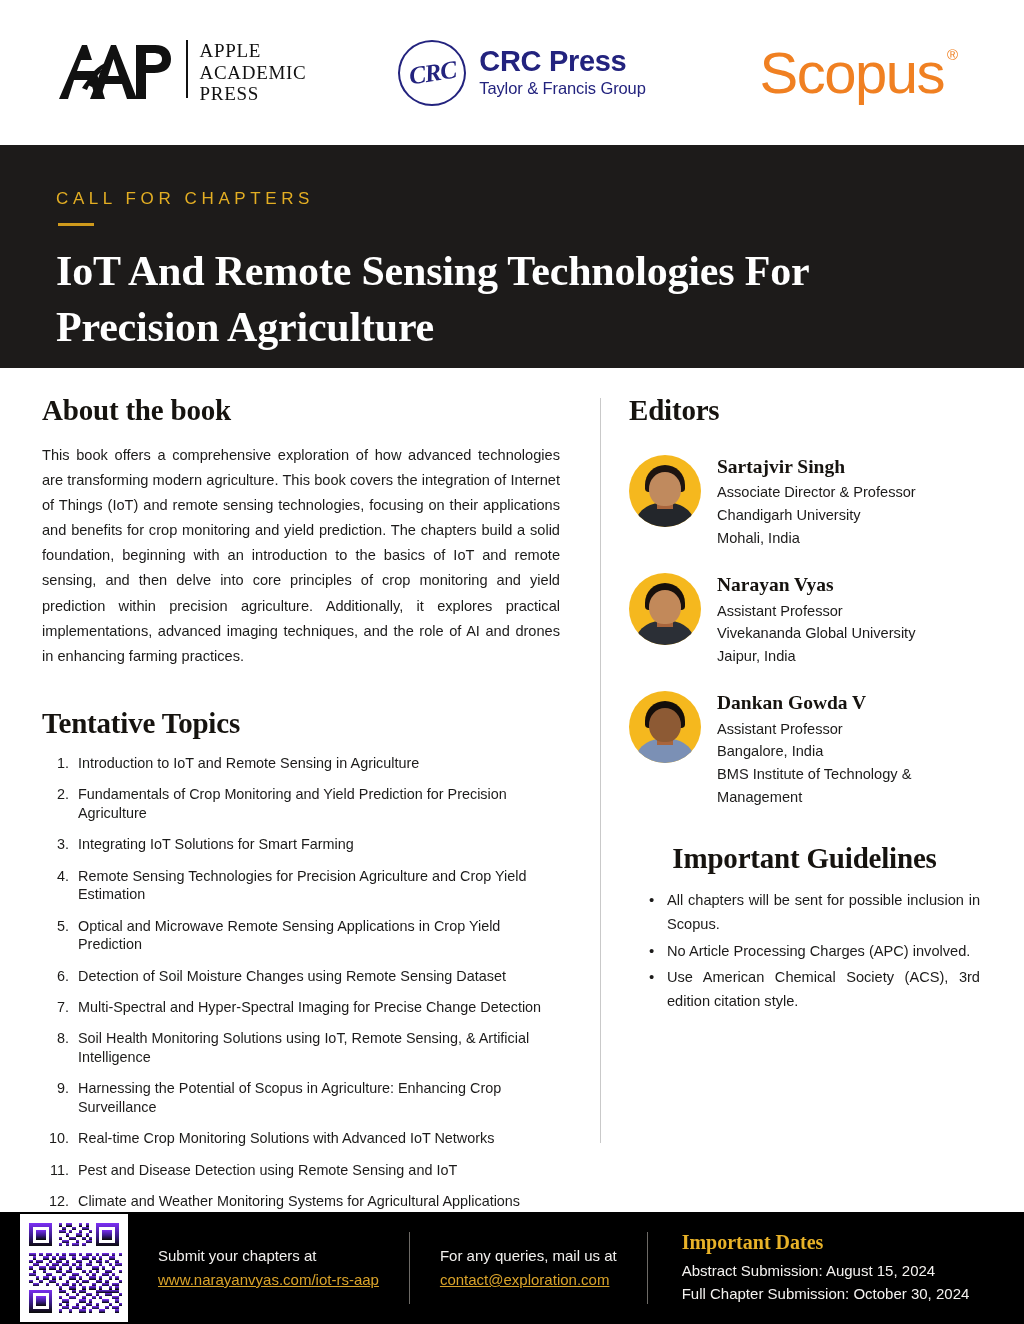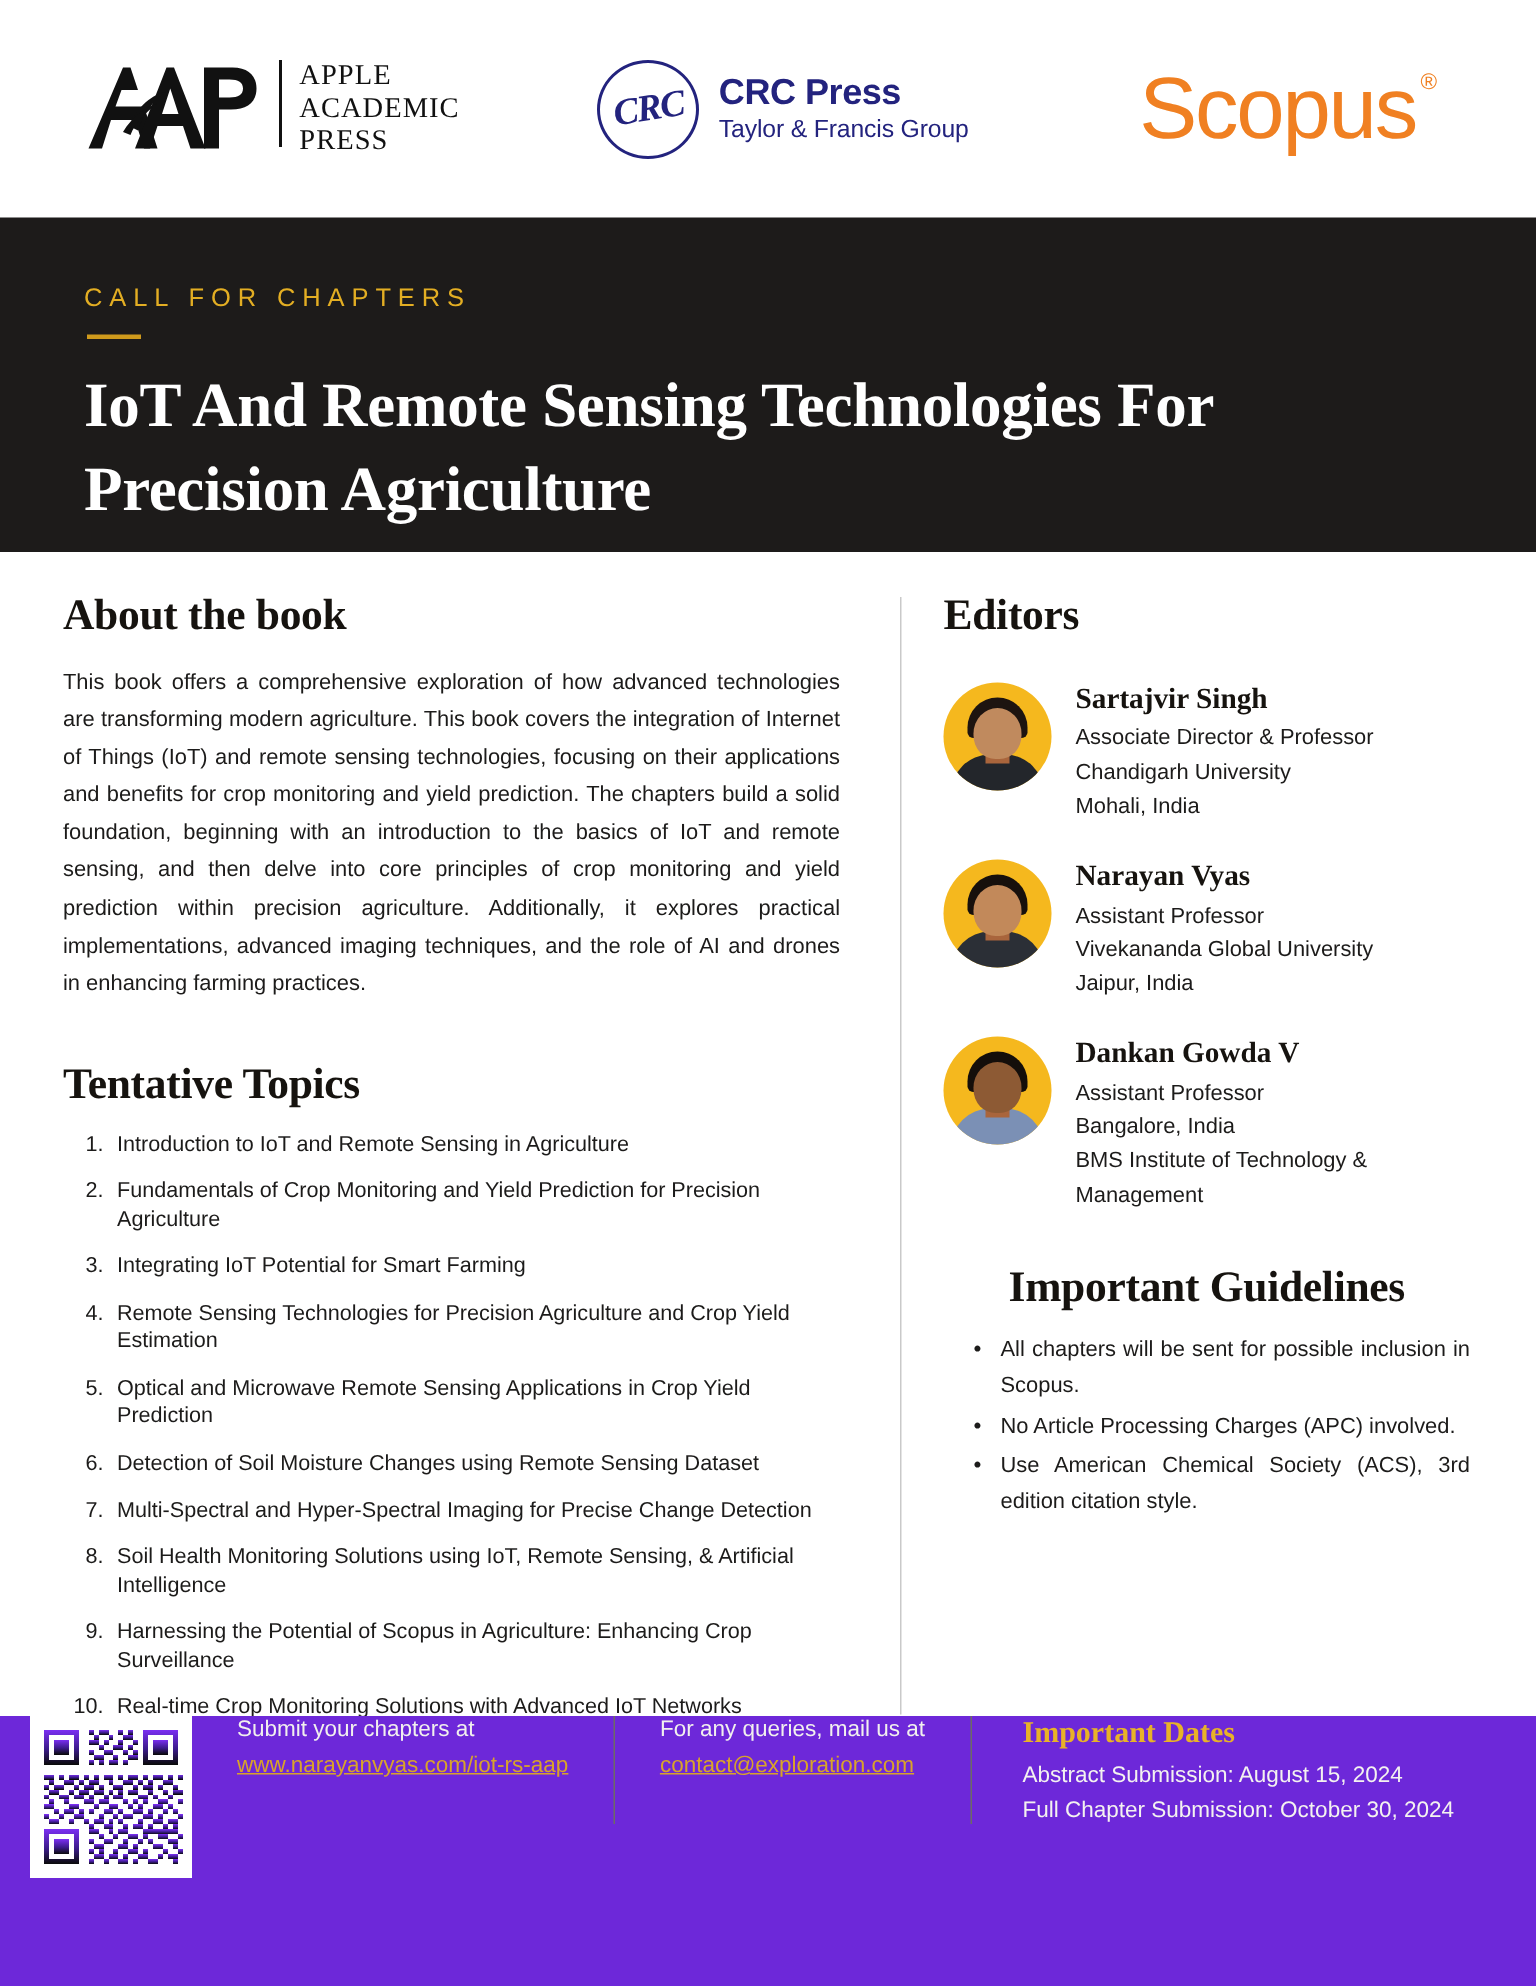--- a/index.html
+++ b/index.html
@@ -55,21 +55,21 @@
   .crc-oval-txt {
     font-family: "Liberation Serif", serif;
     font-style: italic;
     font-weight: bold;
     font-size: 25px;
     color: #23237e;
     transform: rotate(-9deg);
     letter-spacing: -1px;
   }
   .crc-name {
-    font-size: 24px;
+    font-size: 29px;
     font-weight: 600;
     color: #23237e;
     letter-spacing: -0.3px;
     line-height: 1;
   }
   .crc-sub {
     font-size: 16.5px;
     color: #23237e;
     letter-spacing: -0.1px;
     margin-top: 3px;
@@ -254,24 +254,24 @@
     left: 2px;
     top: -1px;
     font-size: 15px;
   }
 
   
   .footer {
     position: absolute;
     left: 0; bottom: 0;
     width: 1024px;
-    height: 180px;
-    background: #6d28d9;
+    height: 112px;
+    background: #000000;
     display: flex;
-    align-items: flex-start;
+    align-items: center;
     padding: 0 36px 0 20px;
   }
   .qr {
     width: 108px; height: 108px;
     background: #fff;
     padding: 6px;
     flex-shrink: 0;
   }
   .qr svg { display: block; width: 100%; height: 100%; }
 
@@ -368,21 +368,21 @@
   <div class="body-area">
 
     <div class="col-left">
       <h2 class="sec-head">About the book</h2>
       <p class="about-text">This book offers a comprehensive exploration of how advanced technologies are transforming modern agriculture. This book covers the integration of Internet of Things (IoT) and remote sensing technologies, focusing on their applications and benefits for crop monitoring and yield prediction. The chapters build a solid foundation, beginning with an introduction to the basics of IoT and remote sensing, and then delve into core principles of crop monitoring and yield prediction within precision agriculture. Additionally, it explores practical implementations, advanced imaging techniques, and the role of AI and drones in enhancing farming practices.</p>
 
       <h2 class="sec-head topics-head">Tentative Topics</h2>
       <ol class="topics-list">
         <li class="topic-item">Introduction to IoT and Remote Sensing in Agriculture</li>
         <li class="topic-item">Fundamentals of Crop Monitoring and Yield Prediction for Precision Agriculture</li>
-        <li class="topic-item">Integrating IoT Potential for Smart Farming</li>
+        <li class="topic-item">Integrating IoT Solutions for Smart Farming</li>
         <li class="topic-item">Remote Sensing Technologies for Precision Agriculture and Crop Yield Estimation</li>
         <li class="topic-item">Optical and Microwave Remote Sensing Applications in Crop Yield Prediction</li>
         <li class="topic-item">Detection of Soil Moisture Changes using Remote Sensing Dataset</li>
         <li class="topic-item">Multi-Spectral and Hyper-Spectral Imaging for Precise Change Detection</li>
         <li class="topic-item">Soil Health Monitoring Solutions using IoT, Remote Sensing, &amp; Artificial Intelligence</li>
         <li class="topic-item">Harnessing the Potential of Scopus in Agriculture: Enhancing Crop Surveillance</li>
         <li class="topic-item">Real-time Crop Monitoring Solutions with Advanced IoT Networks</li>
         <li class="topic-item">Pest and Disease Detection using Remote Sensing and IoT</li>
         <li class="topic-item">Climate and Weather Monitoring Systems for Agricultural Applications</li>
         <li class="topic-item">AI and Blockchain-Powered Smart Solutions for Precision Agriculture</li>

